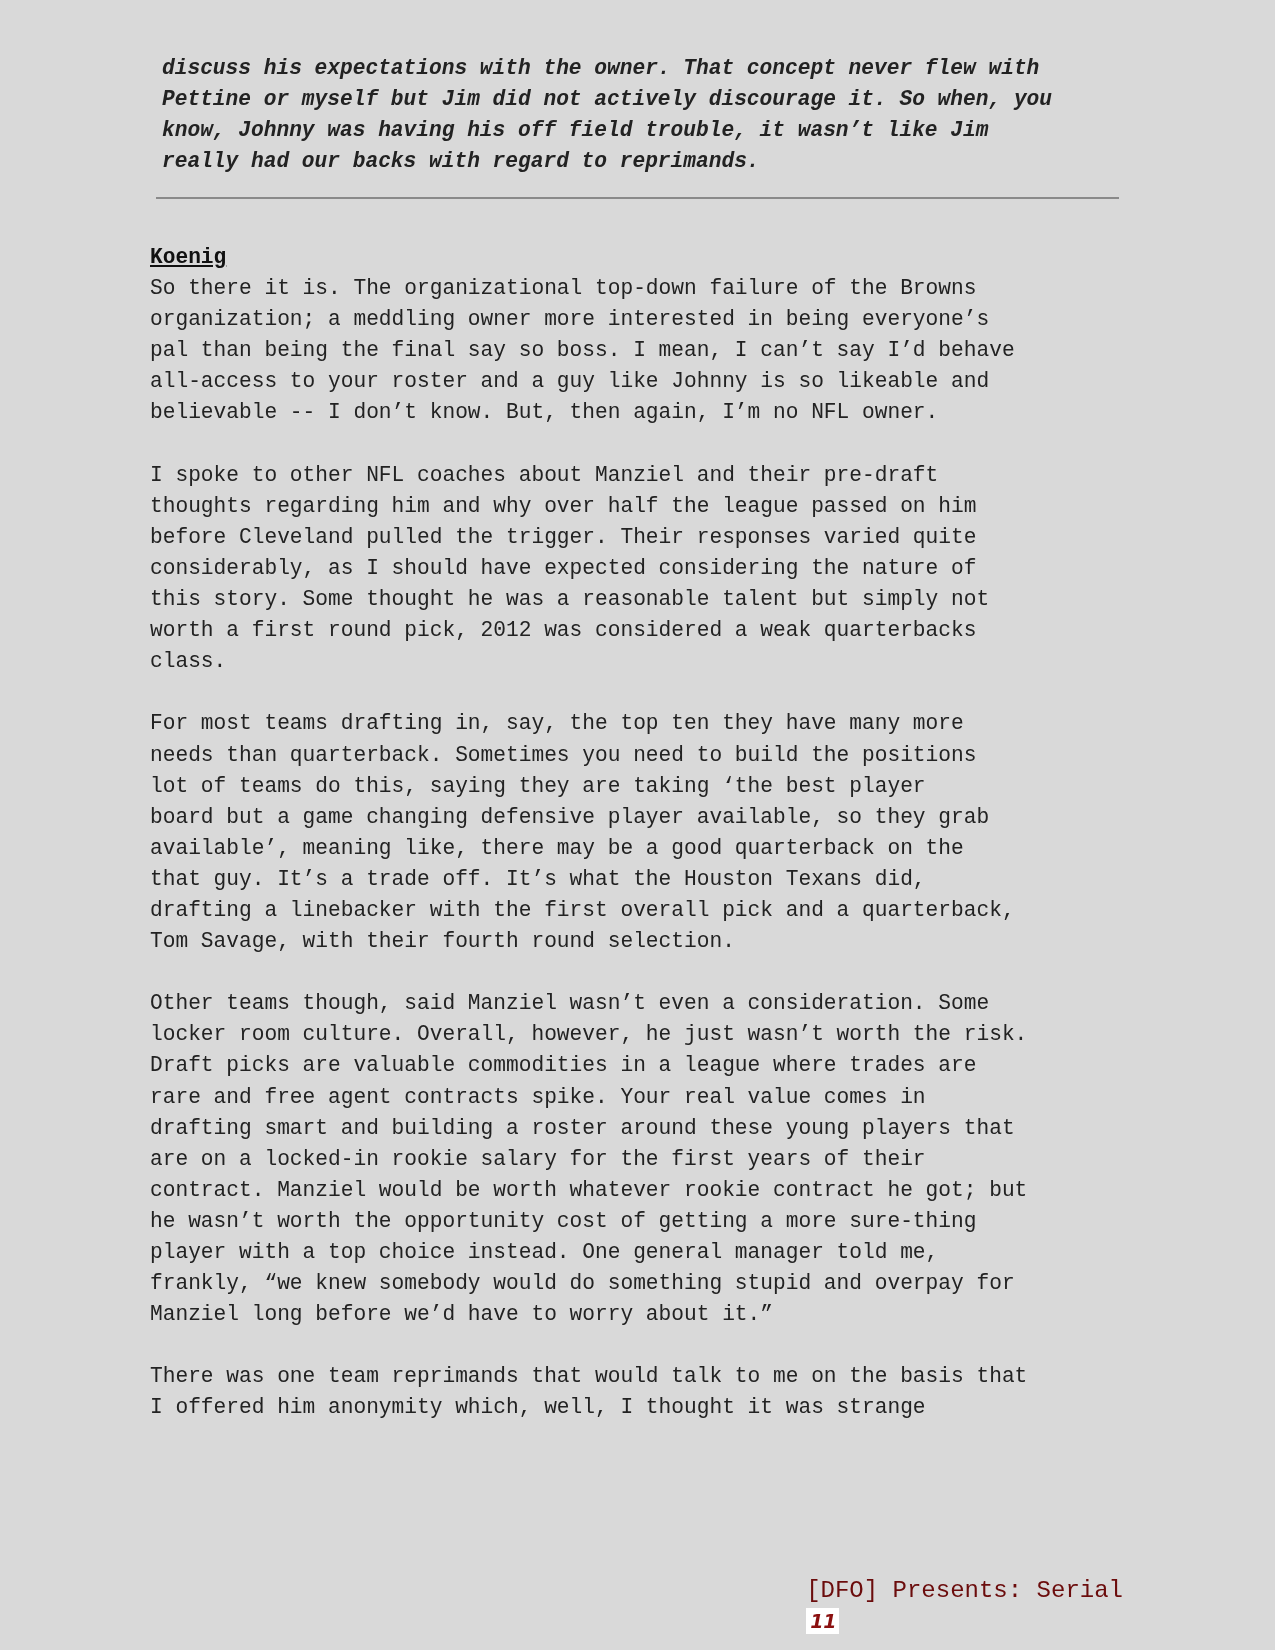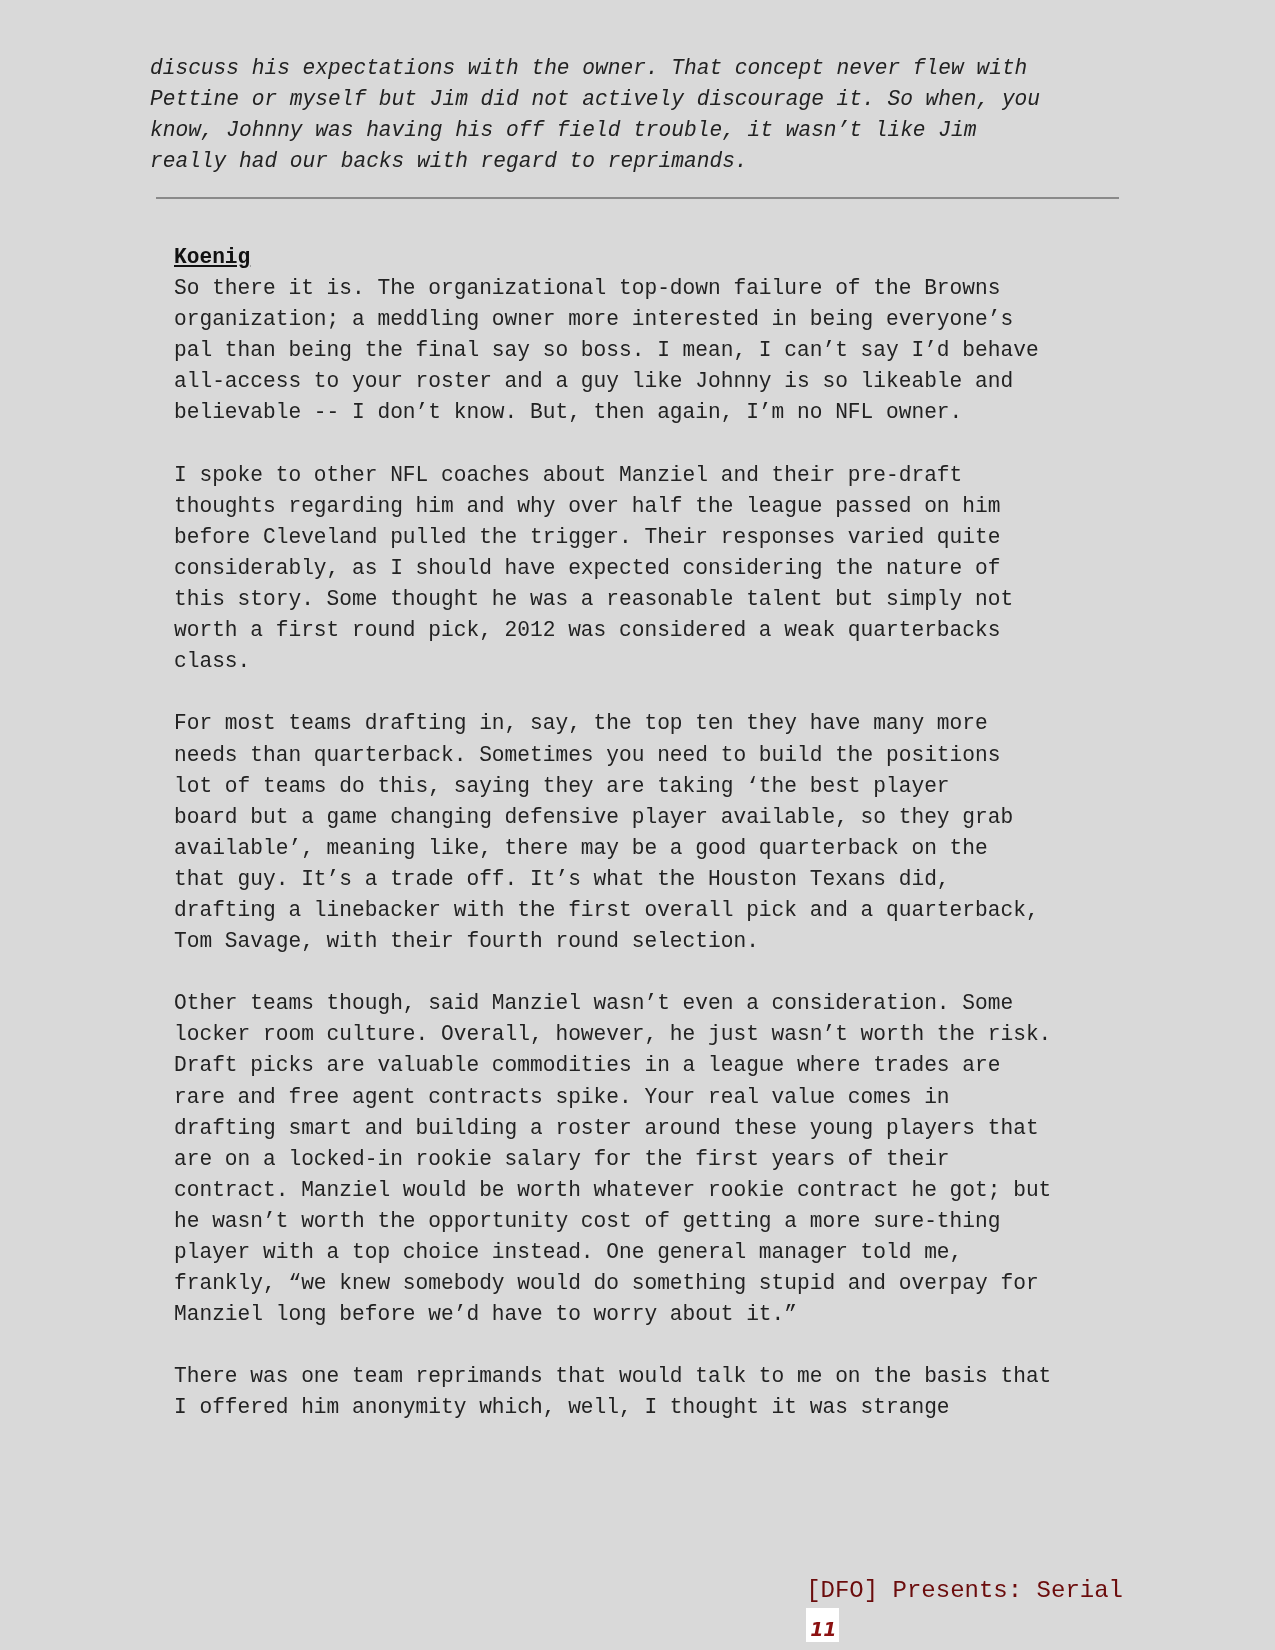--- a/index.html
+++ b/index.html
@@ -10,23 +10,24 @@
       width: 1275px;
       height: 1650px;
       background: #d9d9d9;
       position: relative;
       overflow: hidden;
       font-family: "Liberation Mono", "DejaVu Sans Mono", monospace;
       color: #222222;
     }
     .page {
       position: absolute;
-      left: 150px;
+      left: 162px;
       top: 53px;
       width: 980px;
+      font-weight: bold;
     }
     .line {
       font-size: 21.2px;
       line-height: 31.1px;
       white-space: pre;
       letter-spacing: 0px;
     }
     .quote .line {
       font-style: italic;
     }
@@ -36,21 +37,20 @@
       top: 197px;
       width: 963px;
       height: 2px;
       background: #8a8a8a;
     }
     .section {
       position: absolute;
       left: 150px;
       top: 242px;
       width: 980px;
-      margin-left: 24px;
     }
     .speaker {
       font-size: 21.2px;
       line-height: 31.1px;
       font-weight: bold;
       text-decoration: underline;
       color: #111111;
     }
     .para {
       margin-bottom: 31.1px;
@@ -70,21 +70,21 @@
     }
     .page-number {
       display: inline-block;
       background: #ffffff;
       color: #8b1010;
       font-family: "DejaVu Sans", sans-serif;
       font-style: italic;
       font-weight: bold;
       font-size: 19px;
       line-height: 26px;
-      padding: 8px 2px 0 4px;
+      padding: 0 2px 0 4px;
       margin-top: 2px;
     }
   </style>
 </head>
 <body>
 
 <div class="page quote">
   <div class="line">discuss his expectations with the owner. That concept never flew with</div>
   <div class="line">Pettine or myself but Jim did not actively discourage it. So when, you</div>
   <div class="line">know, Johnny was having his off field trouble, it wasn’t like Jim</div>

